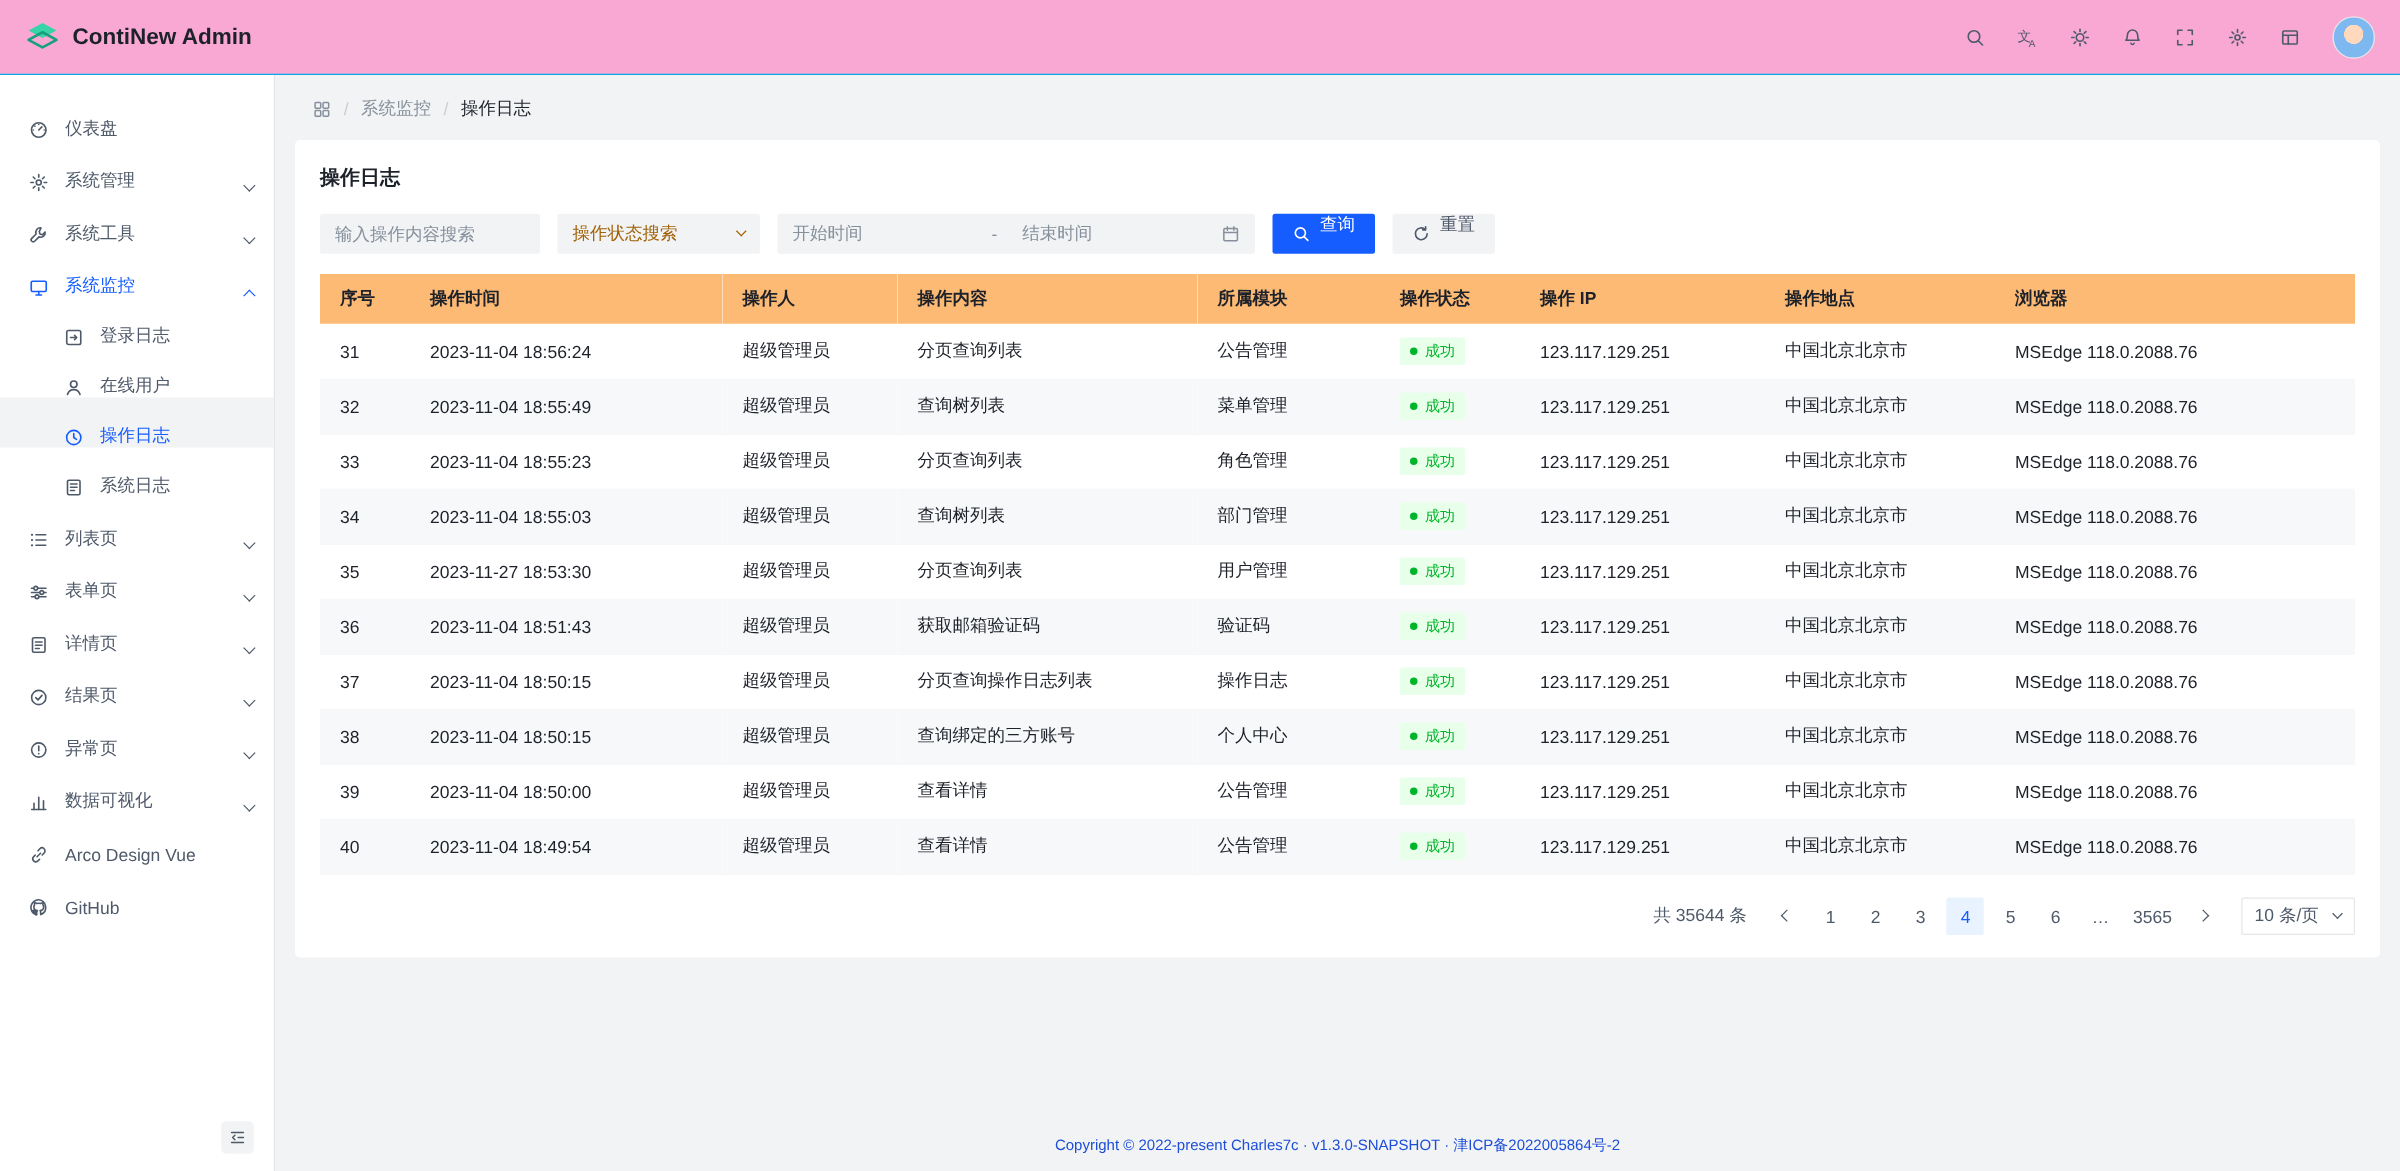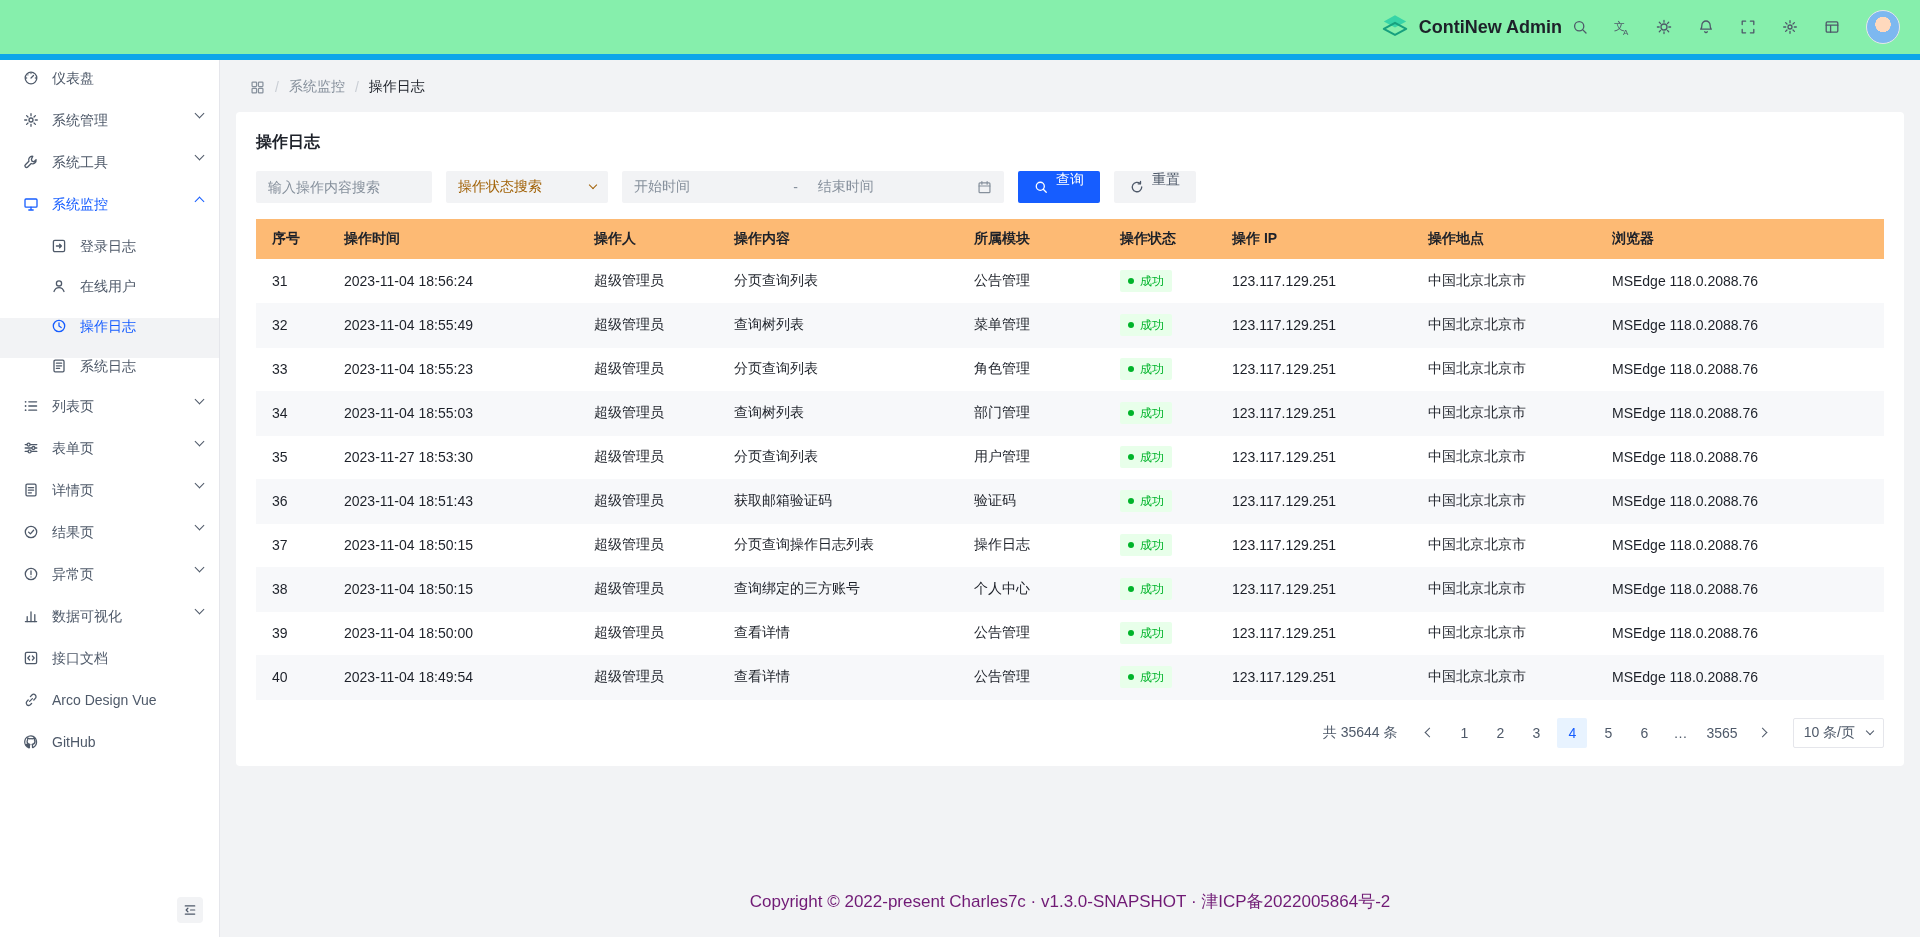--- a/index.html
+++ b/index.html
@@ -1,32 +1,32 @@
 <!DOCTYPE html>
 <html><head>
 <meta charset="utf-8">
 <style>
   *{box-sizing:border-box;margin:0;padding:0}
   html,body{width:1920px;height:937px}
   body{font-family:"Liberation Sans","DejaVu Sans",sans-serif;font-size:14px;color:#1d2129;background:#f2f3f5;overflow:hidden}
 
   
-  .header{height:60px;background:#86efac;border-bottom:6px solid #0ea5e9;display:flex;align-items:center;justify-content:flex-end;padding:0 20px;position:relative;z-index:2}
+  .header{height:60px;background:#f9a8d4;border-bottom:1px solid #0ea5e9;display:flex;align-items:center;justify-content:space-between;padding:0 20px;position:relative;z-index:2}
   .logo{display:flex;align-items:center;gap:10px}
   .logo-title{font-size:18px;font-weight:600;color:#1d2129}
   .header-actions{display:flex;align-items:center;gap:6px}
   .icon-btn{width:36px;height:36px;border:none;background:transparent;border-radius:50%;display:flex;align-items:center;justify-content:center;color:#4e5969;cursor:pointer}
   .hi{display:flex;align-items:center;justify-content:center}
   .avatar{width:34px;height:34px;border-radius:50%;margin-left:10px;cursor:pointer;border:1px solid #e5e6eb;
           background:radial-gradient(circle at 50% 42%, #ffd9bd 0 31%, #7db8f0 32%)}
 
   
   .layout{display:flex;height:877px}
   .sidebar{width:220px;background:#fff;border-right:1px solid #e5e6eb;padding-top:10px;position:relative;flex-shrink:0;overflow:hidden}
-  .menu-item{height:42px;display:flex;align-items:flex-start;gap:12px;padding:0 16px 0 22px;color:#4e5969;cursor:pointer;white-space:nowrap}
+  .menu-item{height:42px;display:flex;align-items:flex-end;gap:12px;padding:0 16px 0 22px;color:#4e5969;cursor:pointer;white-space:nowrap}
   .mi-icon{display:flex;align-items:center;justify-content:center;width:18px}
   .mi-label{flex:1;font-size:14px}
   .menu-item.parent-active{color:#165dff}
   .menu-item.sub{padding-left:50px;height:40px}
   .menu-item.sub.active{background:#f2f3f5;color:#165dff}
   .chev{display:inline-block;width:7px;height:7px;border-right:1.4px solid currentColor;border-bottom:1.4px solid currentColor;transform:rotate(45deg);position:relative;top:-2px}
   .chev.up{transform:rotate(225deg);top:2px}
   .chev.left{transform:rotate(135deg);top:0;left:1px}
   .chev.right{transform:rotate(-45deg);top:0;left:-1px}
   .chev.sm{width:6px;height:6px}
@@ -72,21 +72,21 @@
 
   .pagination{display:flex;align-items:center;justify-content:flex-end;gap:6px;margin-top:18px;color:#4e5969}
   .pg-total{margin-right:10px}
   .pg-arrow{width:30px;height:30px;display:flex;align-items:center;justify-content:center;cursor:pointer;border-radius:2px;color:#4e5969}
   .pages{display:flex;gap:6px}
   .page-item{min-width:30px;height:30px;line-height:30px;text-align:center;border-radius:2px;cursor:pointer;padding:0 5px;color:#4e5969}
   .page-item.active{background:#e8f3ff;color:#165dff;font-weight:500}
   .page-item.ellipsis{cursor:default}
   .size-select{height:30px;border:1px solid #e5e6eb;background:#fff;border-radius:2px;display:flex;align-items:center;gap:12px;padding:0 10px;margin-left:8px;cursor:pointer;color:#4e5969}
 
-  .footer{margin-top:auto;text-align:center;color:#701a75;padding:20px 0 24px;font-size:17px}
+  .footer{margin-top:auto;text-align:center;color:#1d4ed8;padding:20px 0 12px;font-size:12px}
 </style>
 </head>
 <body>
 
 <header class="header">
   <div class="logo">
     <svg width="28" height="28" viewBox="0 0 30 30">
       <path d="M15 2.5 27 9 15 15.5 3 9z" fill="#37d4a7"></path>
       <path d="M15 10.5 27 17 15 23.5 3 17z" fill="none" stroke="#17a07e" stroke-width="2.2" stroke-linejoin="round"></path>
     </svg>
@@ -287,29 +287,20 @@
         </div>
         <div class="menu-item">
           <span class="mi-icon">
             <svg width="16" height="16" viewBox="0 0 16 16" fill="none" stroke="currentColor" stroke-width="1.3" stroke-linecap="round" stroke-linejoin="round">
               <path d="M2.4 13.6h11.2"></path>
               <path d="M4.2 13.6V8.6M8 13.6V3.8M11.8 13.6V6.6"></path>
             </svg>
           </span>
           <span class="mi-label">数据可视化</span>
           <span class="chev"></span>
-        </div>
-        <div class="menu-item">
-          <span class="mi-icon">
-            <svg width="16" height="16" viewBox="0 0 16 16" fill="none" stroke="currentColor" stroke-width="1.3" stroke-linecap="round" stroke-linejoin="round">
-              <rect x="2.4" y="2.4" width="11.2" height="11.2" rx="1.4"></rect>
-              <path d="M6.6 6 4.8 8l1.8 2M9.4 6l1.8 2-1.8 2"></path>
-            </svg>
-          </span>
-          <span class="mi-label">接口文档</span>
         </div>
         <div class="menu-item">
           <span class="mi-icon">
             <svg width="16" height="16" viewBox="0 0 16 16" fill="none" stroke="currentColor" stroke-width="1.3" stroke-linecap="round" stroke-linejoin="round">
               <path d="M6.6 9.4l2.8-2.8"></path>
               <path d="M7.4 4.6 8.9 3a2.4 2.4 0 0 1 3.4 3.4L10.8 8M5.2 8 3.7 9.6A2.4 2.4 0 0 0 7 13l1.6-1.5"></path>
             </svg>
           </span>
           <span class="mi-label">Arco Design Vue</span>
         </div>

